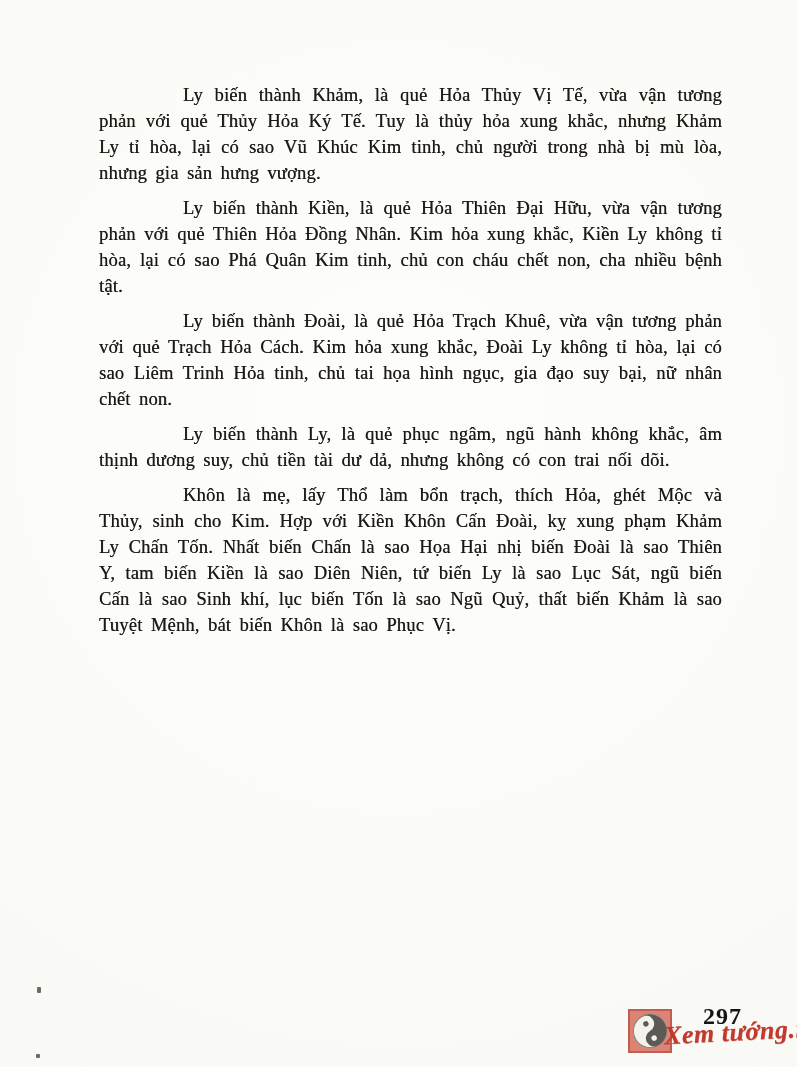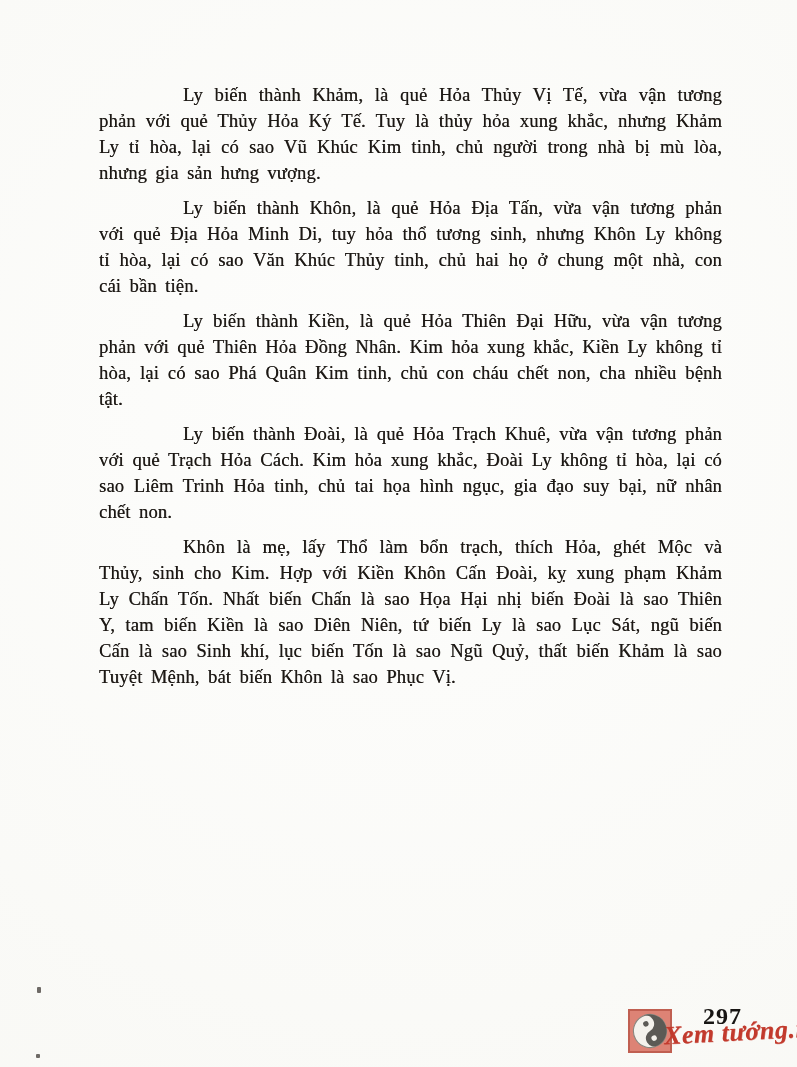--- a/index.html
+++ b/index.html
@@ -97,23 +97,23 @@
     z-index: 2;
   }
 </style>
 </head>
 <body>
 
 <div class="page">
 
   <div class="text-block">
     <p class="para">Ly biến thành Khảm, là quẻ Hỏa Thủy Vị Tế, vừa vận tương phản với quẻ Thủy Hỏa Ký Tế. Tuy là thủy hỏa xung khắc, nhưng Khảm Ly tỉ hòa, lại có sao Vũ Khúc Kim tinh, chủ người trong nhà bị mù lòa, nhưng gia sản hưng vượng.</p>
-    <p class="para">Ly biến thành Khôn, là quẻ Hỏa Địa Tấn, vừa vận tương phản với quẻ Địa Hỏa Minh Di, tuy hỏa thổ tương sinh, nhưng Khôn Ly không tỉ hòa, lại có sao Văn Khúc Thủy tinh, chủ hai họ ở chung một nhà, con cái bần tiện.</p>
     <p class="para">Ly biến thành Kiền, là quẻ Hỏa Thiên Đại Hữu, vừa vận tương phản với quẻ Thiên Hỏa Đồng Nhân. Kim hỏa xung khắc, Kiền Ly không tỉ hòa, lại có sao Phá Quân Kim tinh, chủ con cháu chết non, cha nhiều bệnh tật.</p>
     <p class="para">Ly biến thành Đoài, là quẻ Hỏa Trạch Khuê, vừa vận tương phản với quẻ Trạch Hỏa Cách. Kim hỏa xung khắc, Đoài Ly không tỉ hòa, lại có sao Liêm Trinh Hỏa tinh, chủ tai họa hình ngục, gia đạo suy bại, nữ nhân chết non.</p>
+    <p class="para">Ly biến thành Ly, là quẻ phục ngâm, ngũ hành không khắc, âm thịnh dương suy, chủ tiền tài dư dả, nhưng không có con trai nối dõi.</p>
     <p class="para">Khôn là mẹ, lấy Thổ làm bổn trạch, thích Hỏa, ghét Mộc và Thủy, sinh cho Kim. Hợp với Kiền Khôn Cấn Đoài, kỵ xung phạm Khảm Ly Chấn Tốn. Nhất biến Chấn là sao Họa Hại nhị biến Đoài là sao Thiên Y, tam biến Kiền là sao Diên Niên, tứ biến Ly là sao Lục Sát, ngũ biến Cấn là sao Sinh khí, lục biến Tốn là sao Ngũ Quỷ, thất biến Khảm là sao Tuyệt Mệnh, bát biến Khôn là sao Phục Vị.</p>
   </div>
 
   <div class="speck speck-1"></div>
   <div class="speck speck-2"></div>
 
   <div class="footer-mark">
     <div class="logo-box">
       <span style="display:flex;">
         <svg viewBox="0 0 100 100" xmlns="http://www.w3.org/2000/svg">

